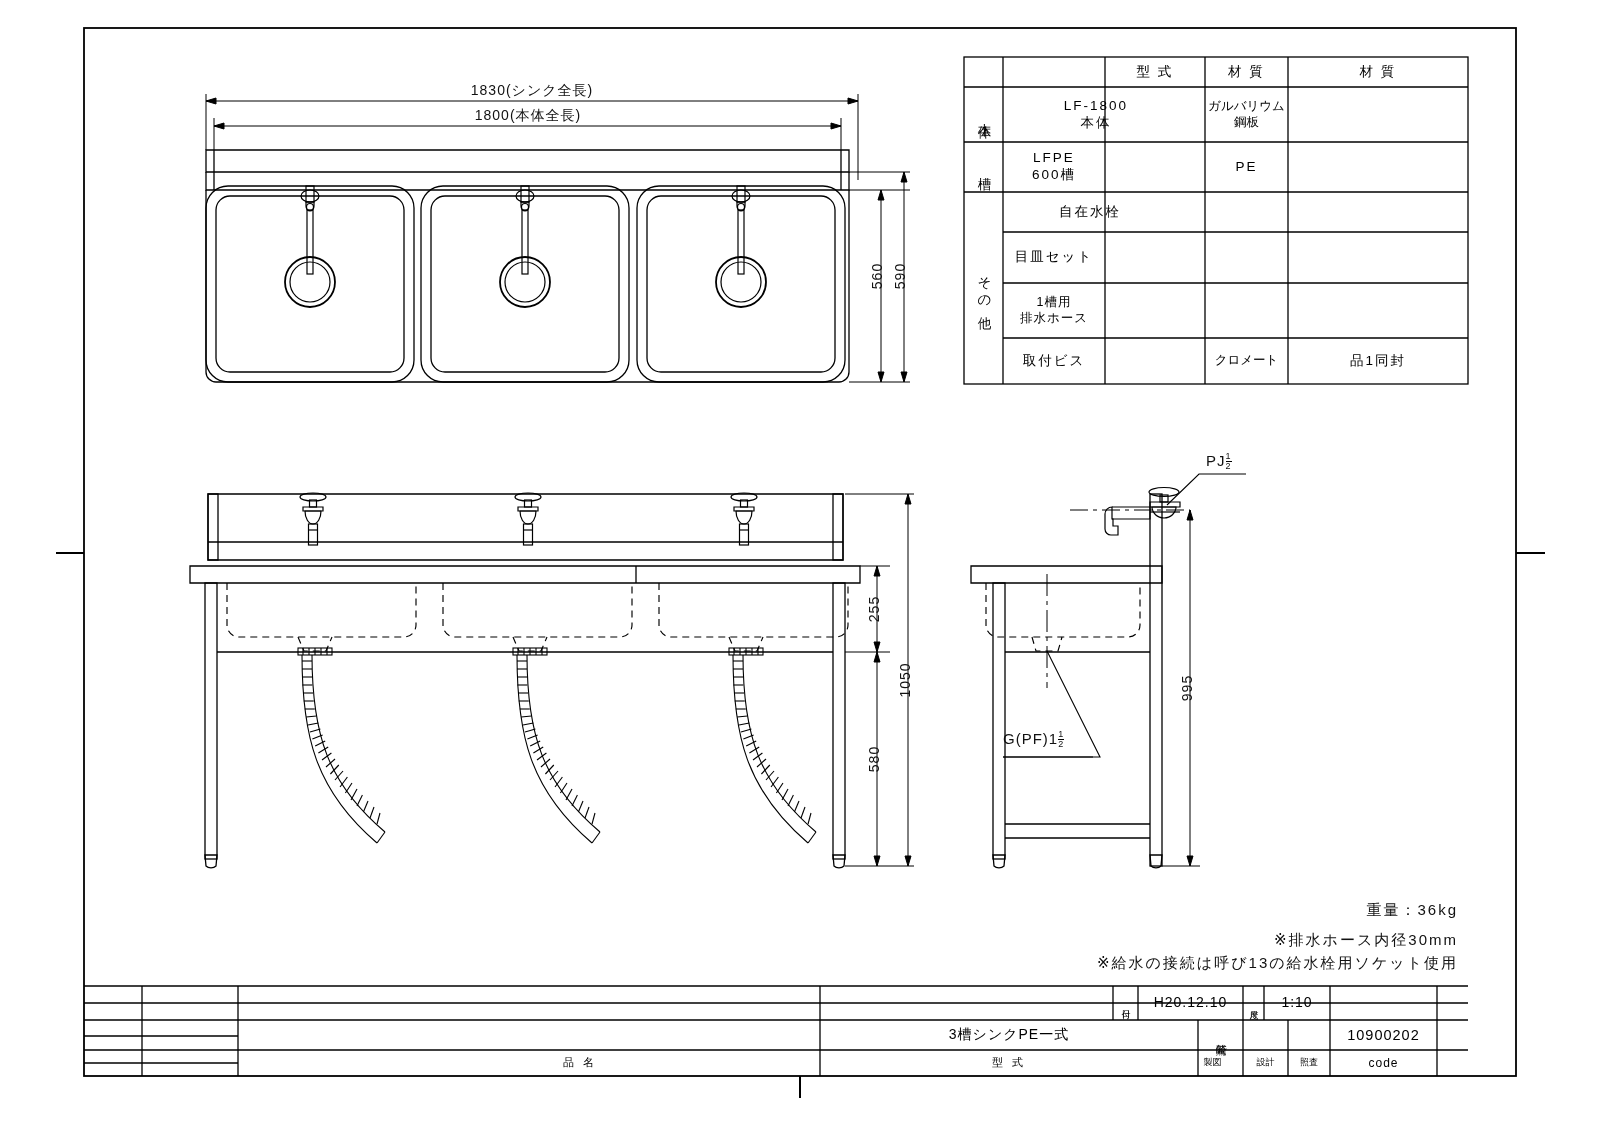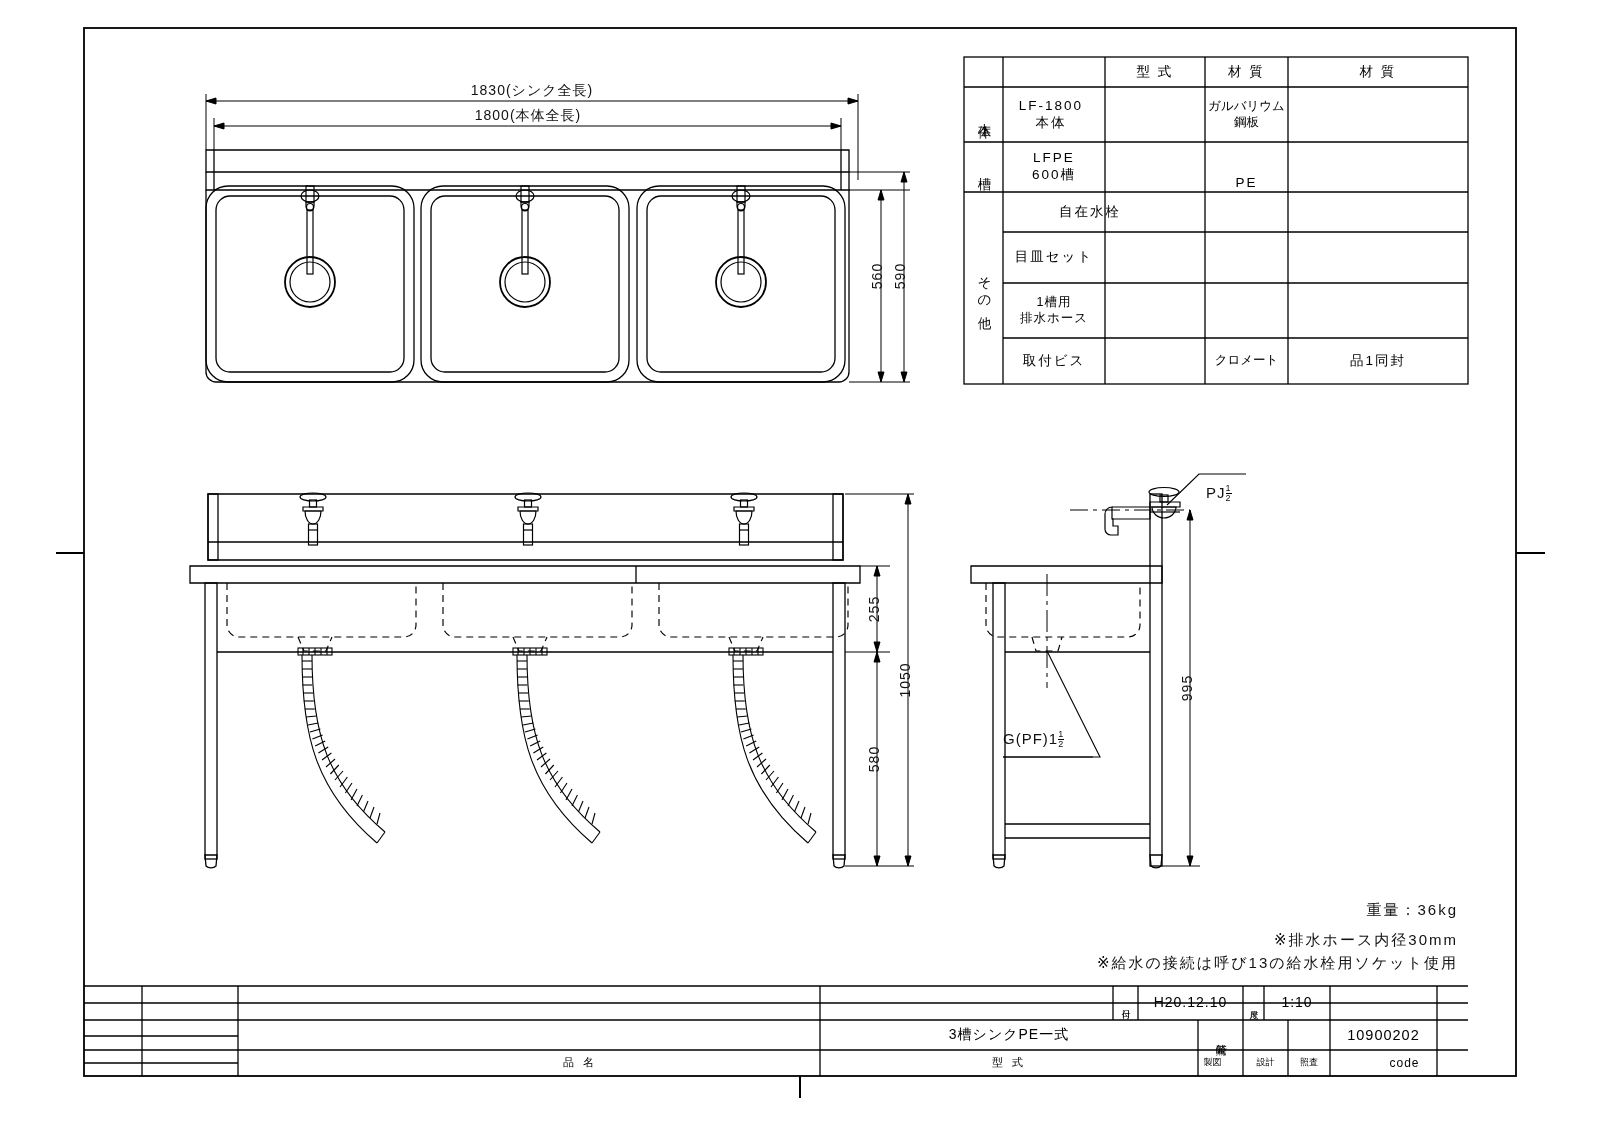--- a/index.html
+++ b/index.html
@@ -407,48 +407,48 @@
   <div class="lbl ctr" style="left:528px;top:107px;font-size:14px;">1800(本体全長)</div>
   <div class="lbl" style="left:869px;top:276px;font-size:14px;transform:rotate(-90deg) translate(-50%,0);transform-origin:0 0;">560</div>
   <div class="lbl" style="left:892px;top:276px;font-size:14px;transform:rotate(-90deg) translate(-50%,0);transform-origin:0 0;">590</div>
 
   <div class="lbl" style="left:866px;top:609px;font-size:14px;transform:rotate(-90deg) translate(-50%,0);transform-origin:0 0;">255</div>
   <div class="lbl" style="left:866px;top:759px;font-size:14px;transform:rotate(-90deg) translate(-50%,0);transform-origin:0 0;">580</div>
   <div class="lbl" style="left:897px;top:680px;font-size:14px;transform:rotate(-90deg) translate(-50%,0);transform-origin:0 0;">1050</div>
 
   <div class="lbl" style="left:1179px;top:688px;font-size:14px;transform:rotate(-90deg) translate(-50%,0);transform-origin:0 0;">995</div>
 
-  <div class="lbl" style="left:1206px;top:452px;font-size:15px;margin-top:32px;">
+  <div class="lbl" style="left:1206px;top:452px;font-size:15px;">
     <span>PJ</span><span class="frac"><span class="n">1</span><span class="d">2</span></span>
   </div>
 
   <div class="lbl" style="left:1003px;top:730px;font-size:15px;">
     <span>G(PF)1</span><span class="frac"><span class="n">1</span><span class="d">2</span></span>
   </div>
 
   <div class="lbl jp" style="left:1458px;top:901px;font-size:15px;transform:translateX(-100%);">重量：36kg</div>
   <div class="lbl jp" style="left:1458px;top:931px;font-size:15px;transform:translateX(-100%);">※排水ホース内径30mm</div>
   <div class="lbl jp" style="left:1458px;top:954px;font-size:15px;transform:translateX(-100%);">※給水の接続は呼び13の給水栓用ソケット使用</div>
 
   <div class="tblcell" style="left:1105px;top:57px;width:100px;height:30px;">型    式</div>
   <div class="tblcell" style="left:1205px;top:57px;width:83px;height:30px;">材    質</div>
   <div class="tblcell" style="left:1288px;top:57px;width:180px;height:30px;">材    質</div>
 
   <div class="tblcell" style="left:964px;top:87px;width:39px;height:55px;writing-mode:vertical-rl;letter-spacing:3px;">本体</div>
   <div class="tblcell" style="left:964px;top:142px;width:39px;height:50px;writing-mode:vertical-rl;letter-spacing:3px;">槽</div>
   <div class="tblcell" style="left:964px;top:192px;width:39px;height:192px;writing-mode:vertical-rl;letter-spacing:4px;">その他</div>
 
-  <div class="tblcell" style="left:1000px;top:87px;width:102px;height:55px;white-space:pre-line;">LF-1800
+  <div class="tblcell" style="left:1045px;top:87px;width:102px;height:55px;white-space:pre-line;">LF-1800
 本体</div>
   <div class="tblcell" style="left:1205px;top:87px;width:83px;height:55px;white-space:pre-line;font-size:12.5px;letter-spacing:0px;">ガルバリウム
 鋼板</div>
 
   <div class="tblcell" style="left:1003px;top:142px;width:102px;height:50px;white-space:pre-line;">LFPE
 600槽</div>
-  <div class="tblcell" style="left:1205px;top:142px;width:83px;height:50px;margin-top:16px;">PE</div>
+  <div class="tblcell" style="left:1205px;top:142px;width:83px;height:50px;">PE</div>
 
   <div class="tblcell" style="left:1003px;top:192px;width:102px;height:40px;margin-left:36px;">自在水栓</div>
 
   <div class="tblcell" style="left:1003px;top:232px;width:102px;height:51px;">目皿セット</div>
 
   <div class="tblcell" style="left:1003px;top:283px;width:102px;height:55px;white-space:pre-line;font-size:12.5px;letter-spacing:1px;">1槽用
 排水ホース</div>
 
   <div class="tblcell" style="left:1003px;top:338px;width:102px;height:46px;">取付ビス</div>
   <div class="tblcell" style="left:1205px;top:338px;width:83px;height:46px;font-size:12.5px;letter-spacing:0px;">クロメート</div>
@@ -463,17 +463,17 @@
 
   <div class="tblcell" style="left:820px;top:1020px;width:378px;height:30px;font-size:14px;letter-spacing:1px;">3槽シンクPE一式</div>
   <div class="tblcell" style="left:1198px;top:1020px;width:45px;height:30px;font-size:11px;letter-spacing:0;
               writing-mode:vertical-rl;line-height:1.05;">鷲崎</div>
   <div class="tblcell" style="left:1330px;top:1020px;width:107px;height:30px;font-size:14.5px;letter-spacing:1px;">10900202</div>
 
   <div class="tblcell" style="left:820px;top:1050px;width:378px;height:26px;font-size:11px;letter-spacing:3px;">型  式</div>
   <div class="tblcell" style="left:1198px;top:1050px;width:29px;height:26px;font-size:9px;letter-spacing:0;">製図</div>
   <div class="tblcell" style="left:1243px;top:1050px;width:45px;height:26px;font-size:9px;letter-spacing:0;">設計</div>
   <div class="tblcell" style="left:1288px;top:1050px;width:42px;height:26px;font-size:9px;letter-spacing:0;">照査</div>
-  <div class="tblcell" style="left:1330px;top:1050px;width:107px;height:26px;font-size:12px;letter-spacing:1px;padding-left:21px;">code</div>
+  <div class="tblcell" style="left:1330px;top:1050px;width:107px;height:26px;font-size:12px;letter-spacing:1px;">code</div>
 
   <div class="tblcell" style="left:238px;top:1050px;width:684px;height:26px;font-size:11px;letter-spacing:3px;">品  名</div>
 
 </div>
 
 </body></html>

